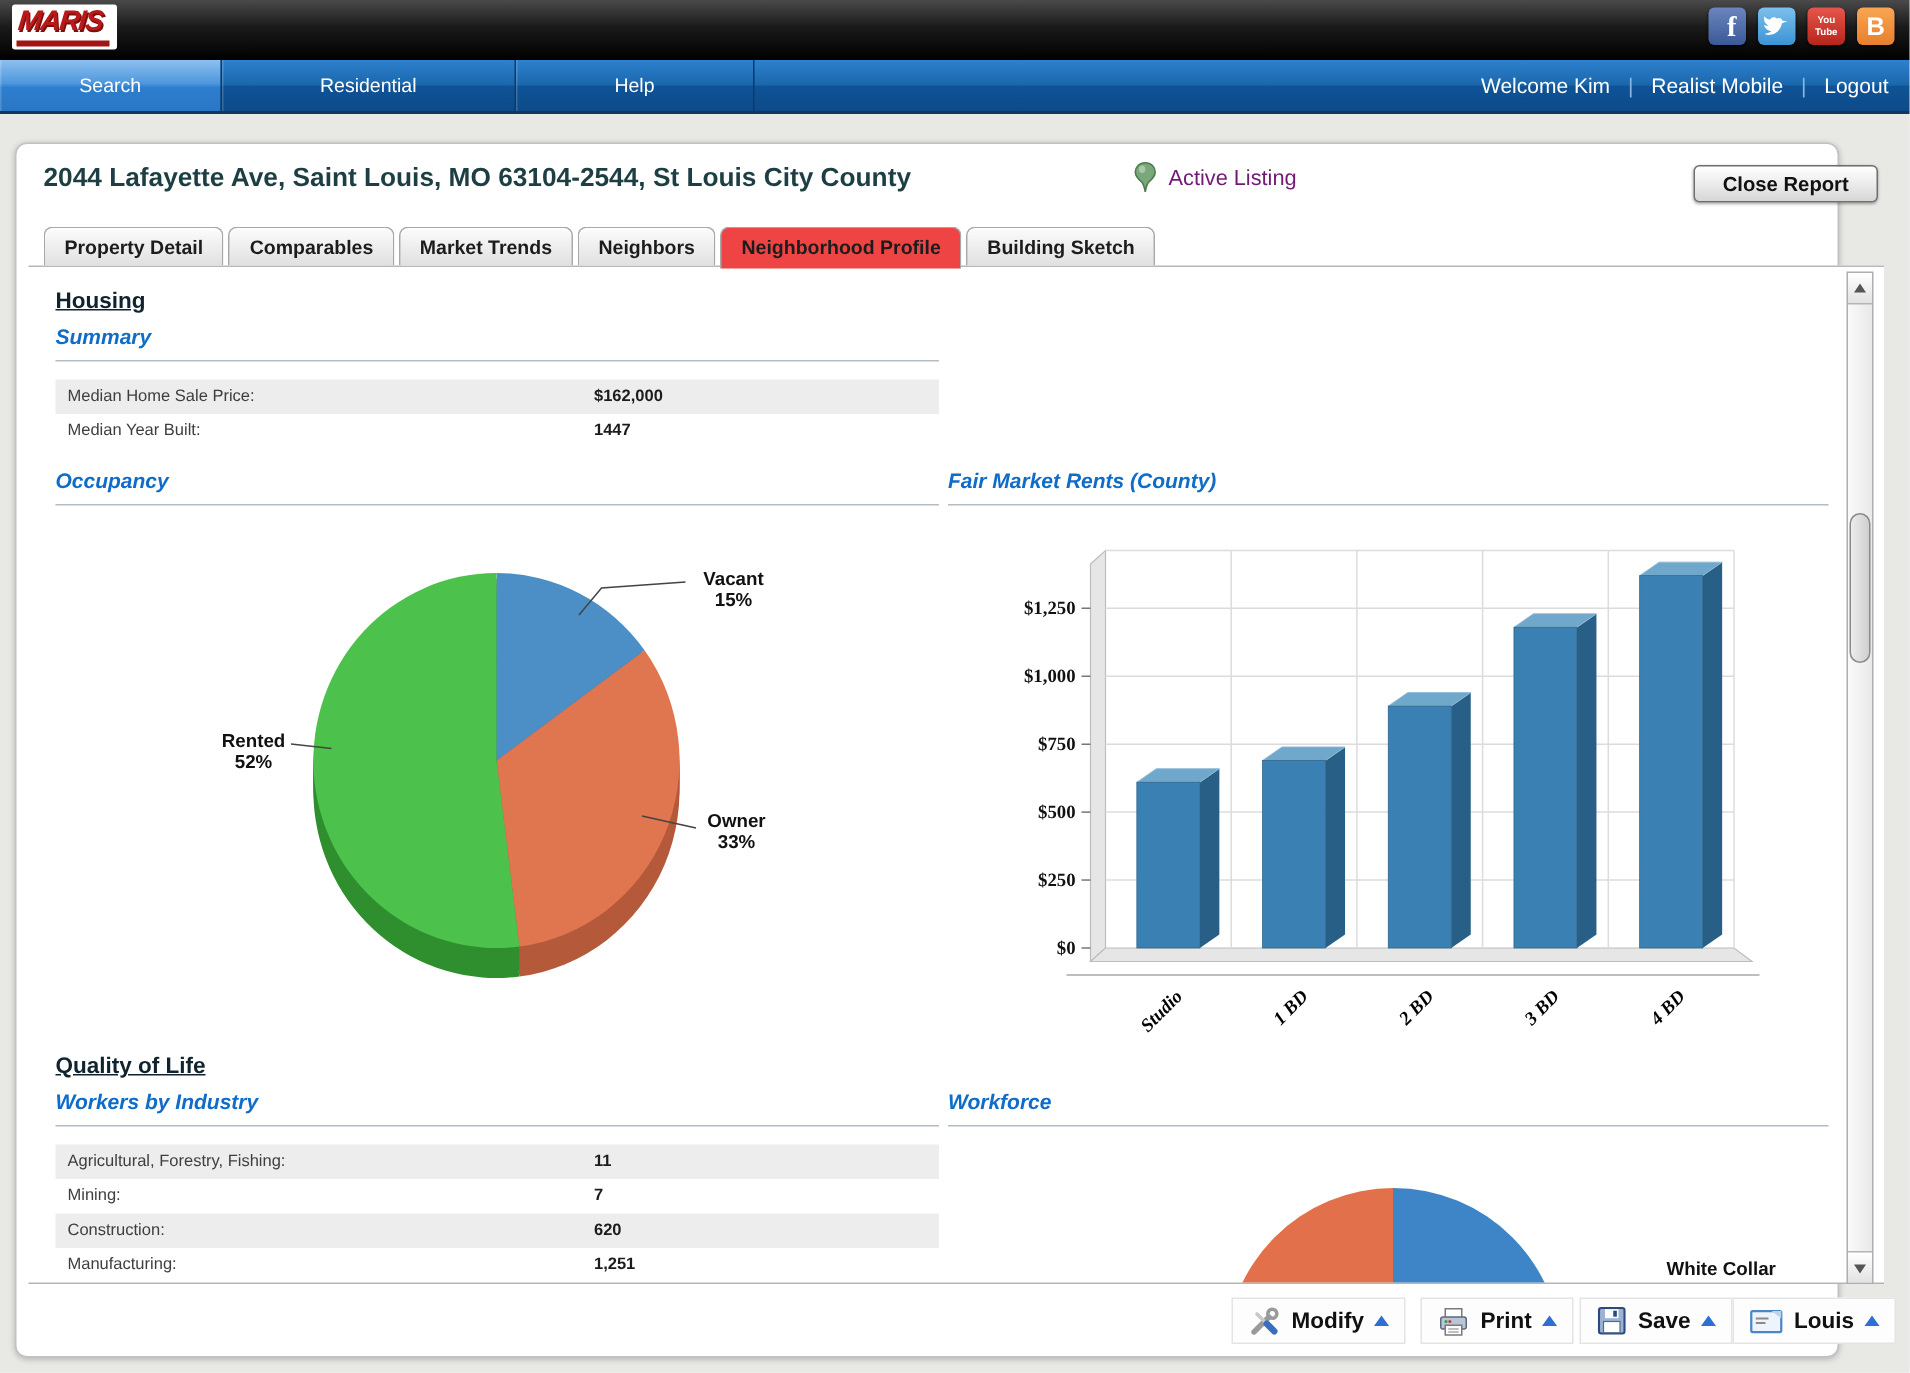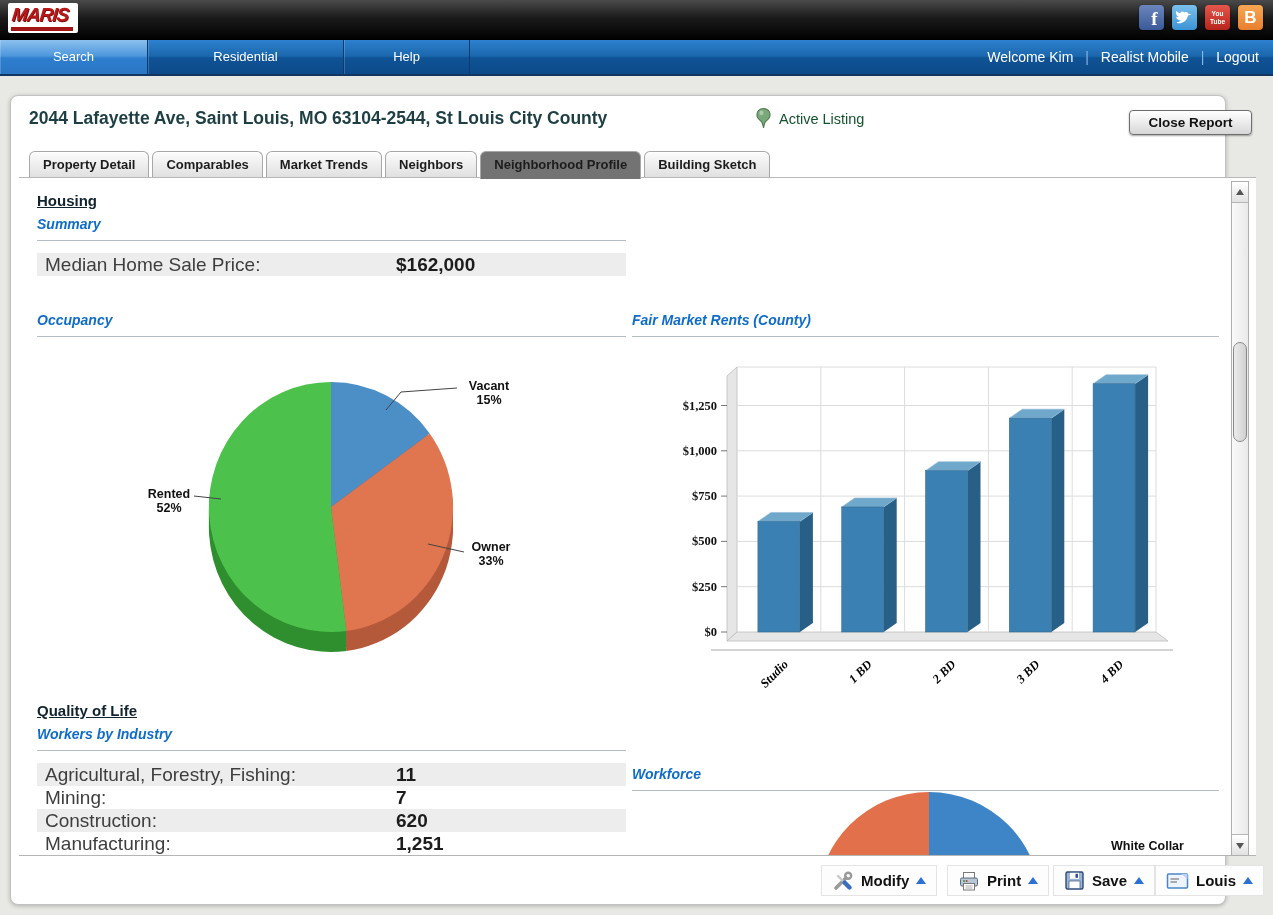--- a/index.html
+++ b/index.html
@@ -26,57 +26,57 @@
   .social-icon.bg { background:linear-gradient(#f8a653,#e87f2d); font-weight:bold; font-size:17px;
                     line-height:25px; }
 
   
   .nav { position:absolute; left:0; top:40px; width:1273px; height:36px;
          background:linear-gradient(180deg,#2e81cf 0%,#1a67ac 48%,#0f5396 52%,#0c4a8a 100%);
          border-bottom:2px solid #12365f; display:flex; }
   .nav-item { width:196px; text-align:center; line-height:34px; color:#fff; font-size:13px;
               border-right:1px solid #0a3a6e; box-shadow:inset 1px 0 0 rgba(255,255,255,.18); cursor:pointer; }
   .nav-item.first { width:148px; }
-  .nav-item.help { width:126px; }
+  .nav-item.help { width:159px; }
   .nav-item.active { background:linear-gradient(180deg,#8cc0ee 0%,#4e97dd 46%,#2e7ecf 54%,#2a76c3 100%); }
   .nav-right { position:absolute; right:14px; top:0; line-height:34px; color:#fff; font-size:14px; }
   .nav-right .sep { color:#86b5e0; padding:0 8px; }
   .nav-right span.lnk { cursor:pointer; }
 
   
   .panel { position:absolute; left:10px; top:95px; width:1216px; height:810px; background:#fff;
            border:1px solid #c2c2c2; border-radius:8px; box-shadow:0 1px 4px rgba(0,0,0,.25); }
   .report-title { position:absolute; left:18px; top:12px; font-size:17.5px; font-weight:bold;
                   color:#1d3e42; }
   .status { position:absolute; left:745px; top:12px; display:flex; align-items:center; gap:8px; }
-  .status-label { color:#14532d; font-size:14.5px; }
+  .status-label { color:#701a75; font-size:14.5px; }
   .close-btn { position:absolute; left:1118px; top:14px; width:123px; height:25px;
                background:linear-gradient(#ffffff,#ececec 50%,#d6d6d6);
                border:1px solid #6e6e6e; border-radius:4px; font-weight:bold; font-size:13.5px;
                color:#111; box-shadow:0 1px 2px rgba(0,0,0,.35); cursor:pointer;
                font-family:"Liberation Sans",sans-serif; }
 
   
   .tabs { position:absolute; left:18px; top:55px; display:flex; gap:3px; height:27px; z-index:3; }
   .tab { height:26px; line-height:25px; padding:0 13px; font-size:13px; font-weight:bold; color:#1c1c1c;
          background:linear-gradient(#fcfcfc,#e0e0e0); border:1px solid #a8a8a8; border-bottom:none;
          border-radius:6px 6px 0 0; box-shadow:inset 0 1px 0 #fff; cursor:pointer; }
-  .tab.active { background:#737373; height:28px; box-shadow:none; }
+  .tab.active { background:#ef4444; height:28px; box-shadow:none; }
 
   
   .content { position:absolute; left:8px; top:81px; width:1237px; height:679px; background:#fff;
              border-top:1px solid #b8b8b8; border-bottom:1px solid #b5b5b5; overflow:hidden; }
 
   .sec-heading { position:absolute; font-size:15px; font-weight:bold; color:#10232e;
                  text-decoration:underline; }
   .subsection { position:absolute; }
   .sub-heading { font-size:14px; font-weight:bold; font-style:italic; color:#0f6cc8; }
   .sub-hr { position:absolute; top:24px; left:0; right:0; height:1px; background:#b4bcc4; }
   .rows { position:absolute; top:37px; left:0; right:0; }
-  .row { position:relative; height:23px; line-height:23px; font-size:19px; color:#3e3e3e;
+  .row { position:relative; height:23px; line-height:23px; font-size:11px; color:#3e3e3e;
          padding-left:8px; }
   .row.gray { background:#ededed; }
   .row .val { position:absolute; left:359px; top:0; font-weight:bold; color:#1c1c1c; }
 
   .chart-svg { position:absolute; }
   .workforce-pie { position:absolute; left:798px; top:614px; width:224px; height:224px;
                    border-radius:50%; }
   .wf-label { position:absolute; left:1092px; top:661px; font-size:12.5px; font-weight:bold; color:#111; }
 
   
@@ -167,20 +167,24 @@
 
     <div class="sec-heading" style="left:18px; top:14px;">Housing</div>
 
     <div class="subsection" style="left:18px; top:38px; width:589px;">
       <div class="sub-heading">Summary</div>
       <div class="sub-hr"></div>
       <div class="rows">
         <div class="row gray">
           <span>Median Home Sale Price:</span>
           <span class="val">$162,000</span>
+        </div>
+        <div class="row">
+          <span>Median Year Built:</span>
+          <span class="val">1447</span>
         </div>
       </div>
     </div>
 
 
     <div class="subsection" style="left:18px; top:134px; width:589px;">
       <div class="sub-heading">Occupancy</div>
       <div class="sub-hr"></div>
     </div>
     <svg id="occupancy-pie" class="chart-svg" style="left:120px; top:190px;" width="395" height="290" viewBox="0 0 395 290">
@@ -285,21 +289,21 @@
           <span class="val">620</span>
         </div>
         <div class="row">
           <span>Manufacturing:</span>
           <span class="val">1,251</span>
         </div>
         <div class="row gray"></div>
       </div>
     </div>
 
-    <div class="subsection" style="left:613px; top:548px; width:587px;margin-top:40px;">
+    <div class="subsection" style="left:613px; top:548px; width:587px;">
       <div class="sub-heading">Workforce</div>
       <div class="sub-hr"></div>
     </div>
     <div id="workforce-pie" class="workforce-pie" style="background: linear-gradient(90deg, rgb(226, 113, 75) 0px, rgb(226, 113, 75) 50%, rgb(61, 133, 198) 50%, rgb(61, 133, 198) 100%);"></div>
     <div class="wf-label">White Collar</div>
 
   </div>
 
   <div class="scrollbar">
     <div class="sb-btn">

